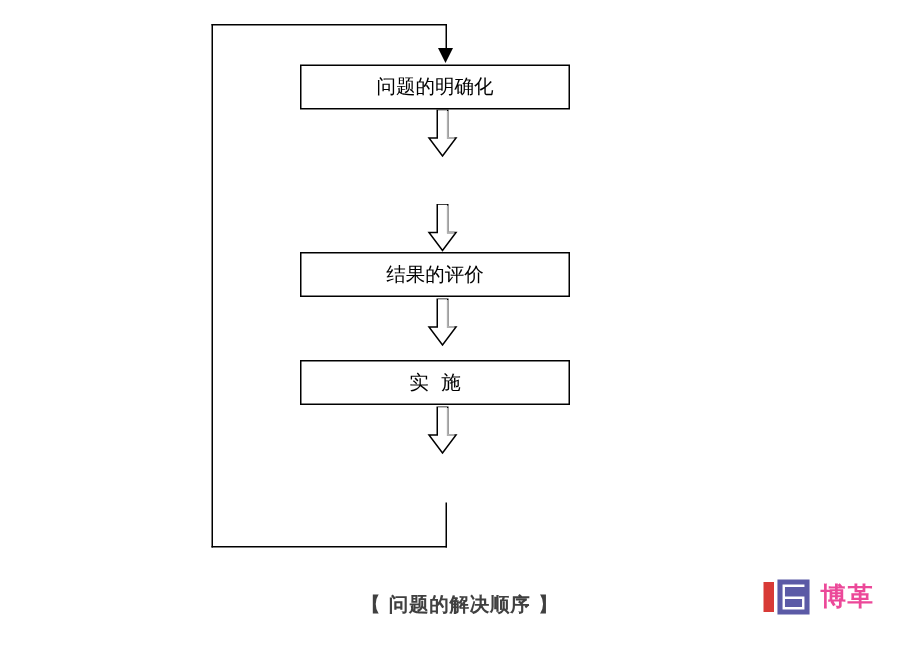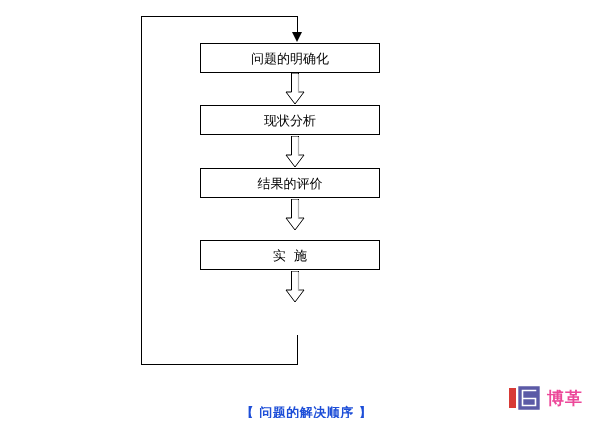--- a/index.html
+++ b/index.html
@@ -108,27 +108,27 @@
     height: 0;
     border-left: 5px solid transparent;
     border-right: 5px solid transparent;
     border-top: 10px solid #000000;
   }
 
   
   #caption {
     position: absolute;
     left: 0;
-    top: 404px;
+    top: 394px;
     width: 613px;
     text-align: center;
     font-family: "DejaVu Sans", "Liberation Sans", sans-serif;
     font-size: 13px;
     font-weight: bold;
-    color: #1d4ed8;
+    color: #404040;
     letter-spacing: 0.5px;
   }
 
   
   #logo {
     position: absolute;
     left: 508px;
     top: 386px;
     width: 100px;
     height: 42px;
@@ -167,23 +167,20 @@
   <div class="loop-line" id="loop-bottom"></div>
   <div class="loop-line" id="loop-rise"></div>
   <div class="loop-line" id="loop-top"></div>
   <div class="loop-line" id="loop-stem"></div>
   <div id="loop-head"></div>
 
   <div class="flow-box" id="box-1">
     <span class="box-label">问题的明确化</span>
   </div>
 
-  <div class="flow-box" id="box-2">
-    <span class="box-label">现状分析</span>
-  </div>
 
   <div class="flow-box" id="box-3">
     <span class="box-label">结果的评价</span>
   </div>
 
   <div class="flow-box" id="box-4">
     <span class="box-label">实  施</span>
   </div>
 
 

